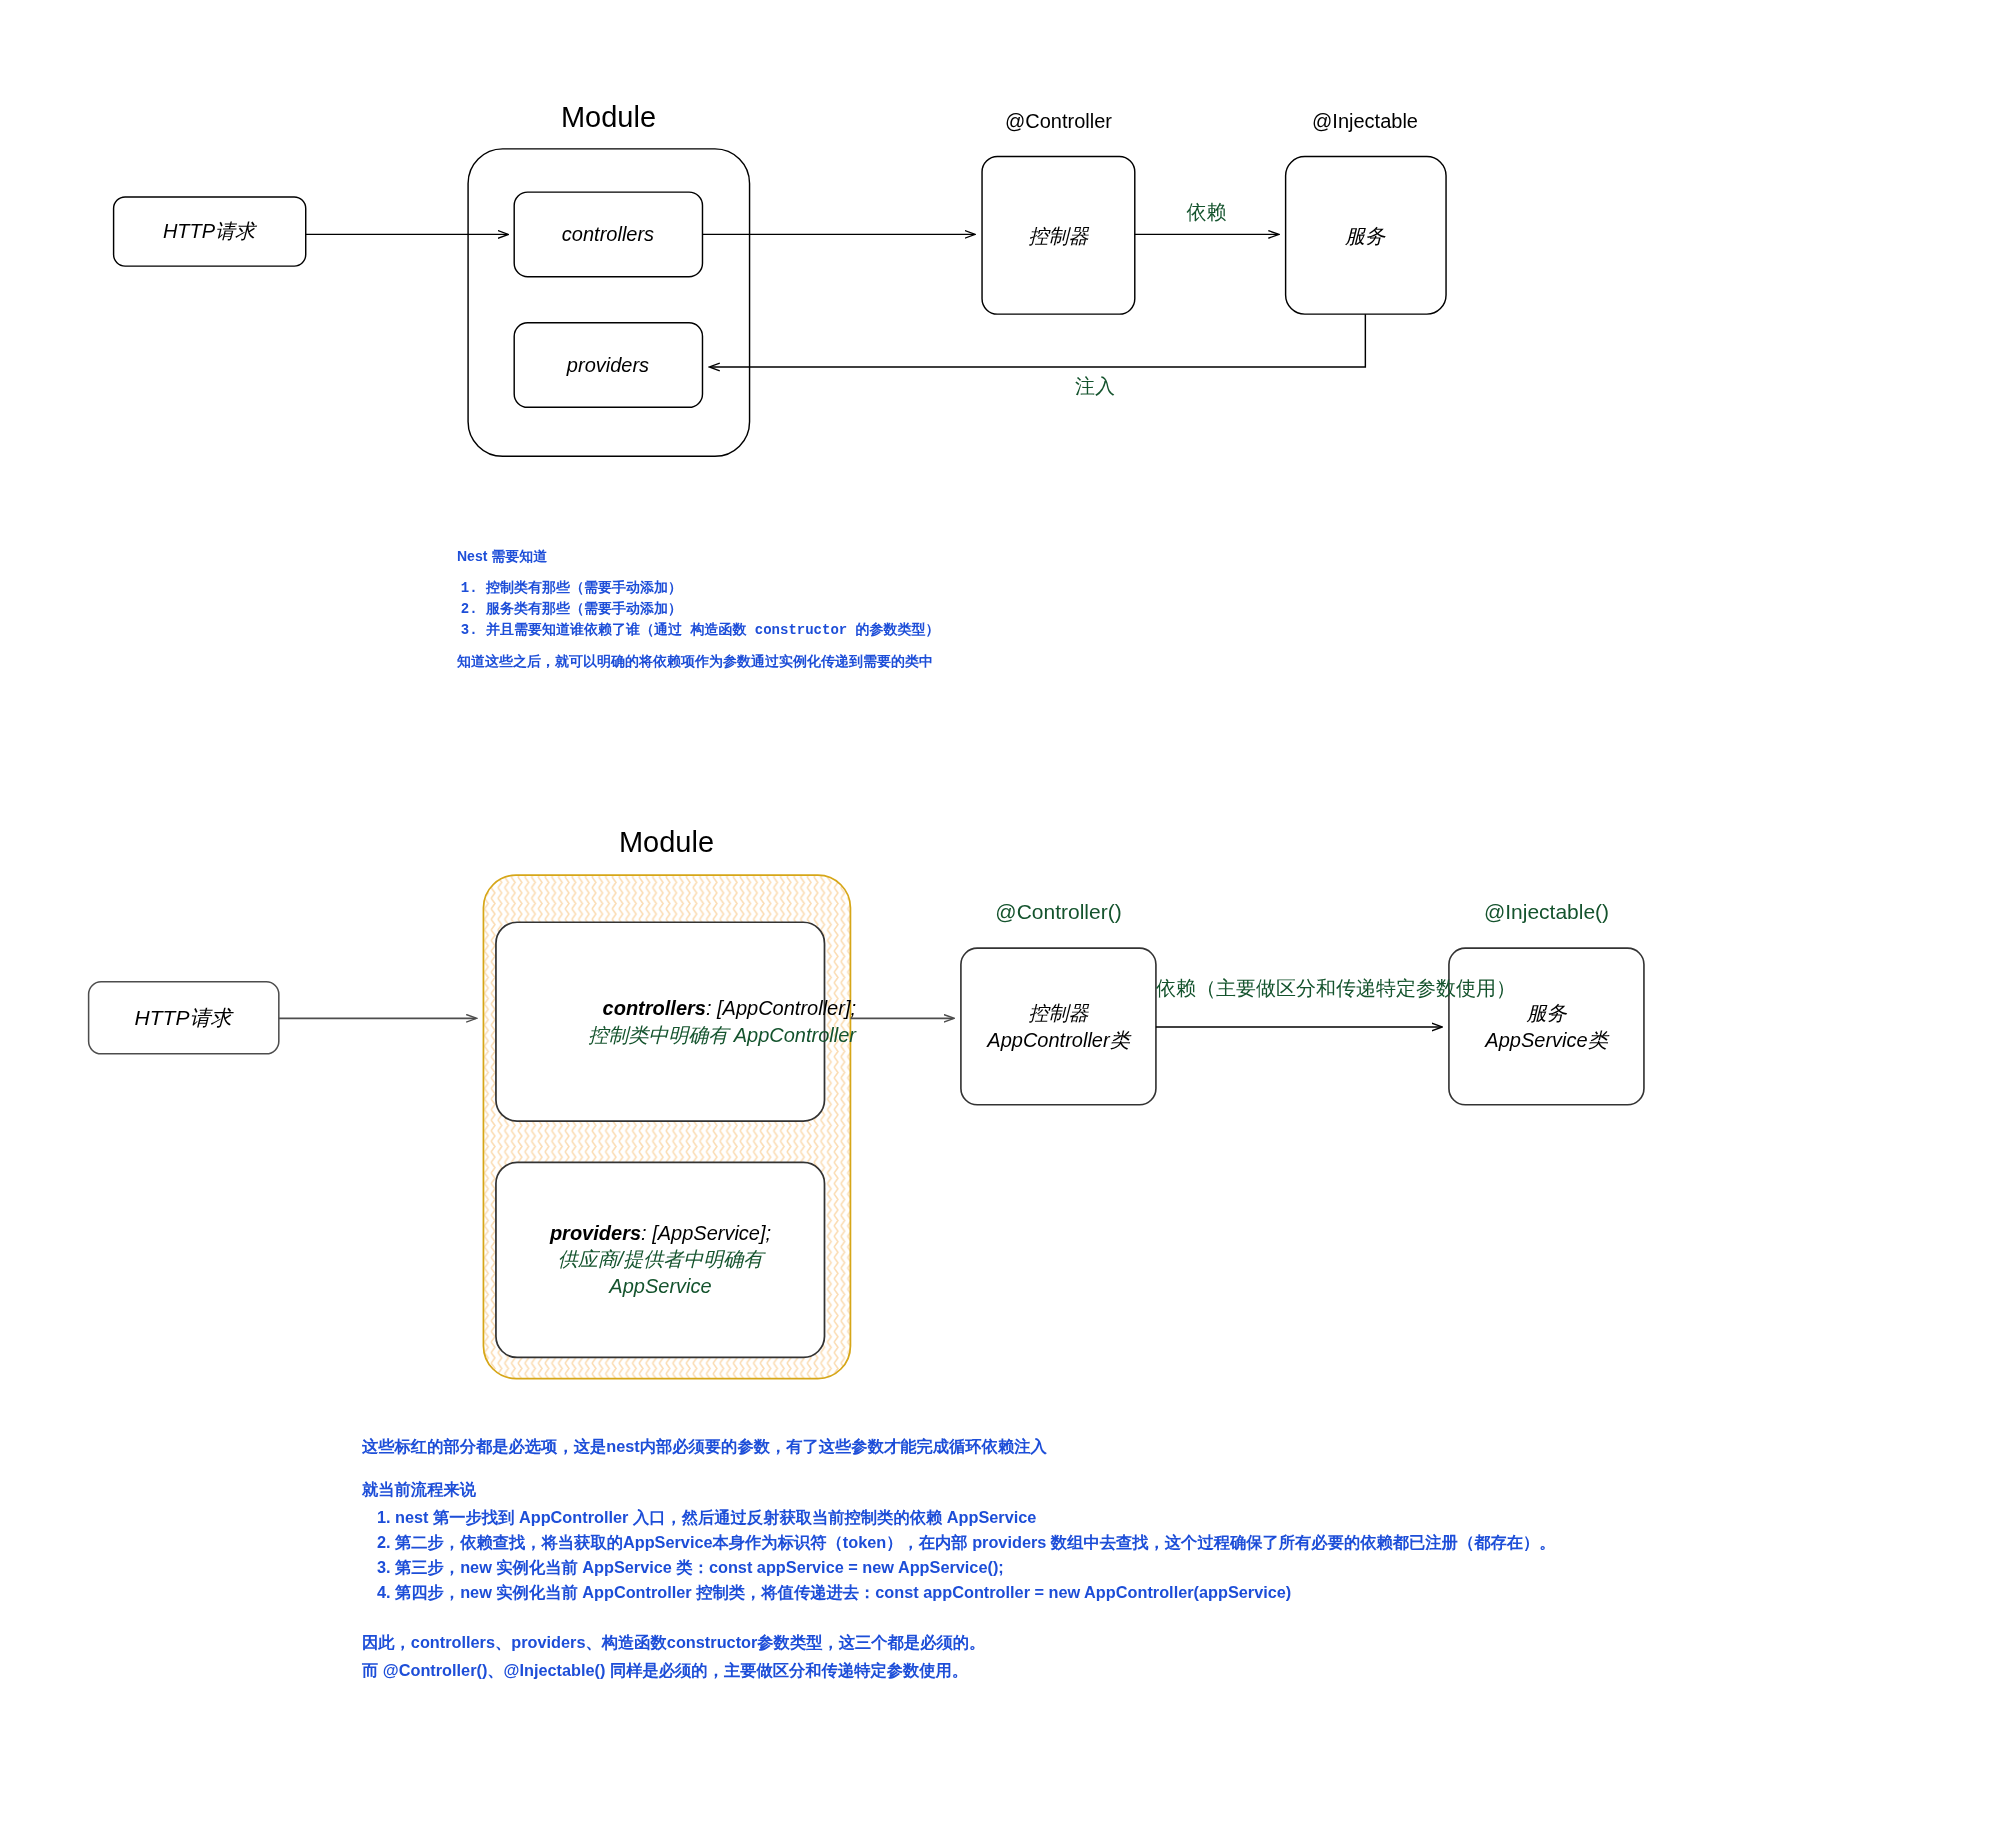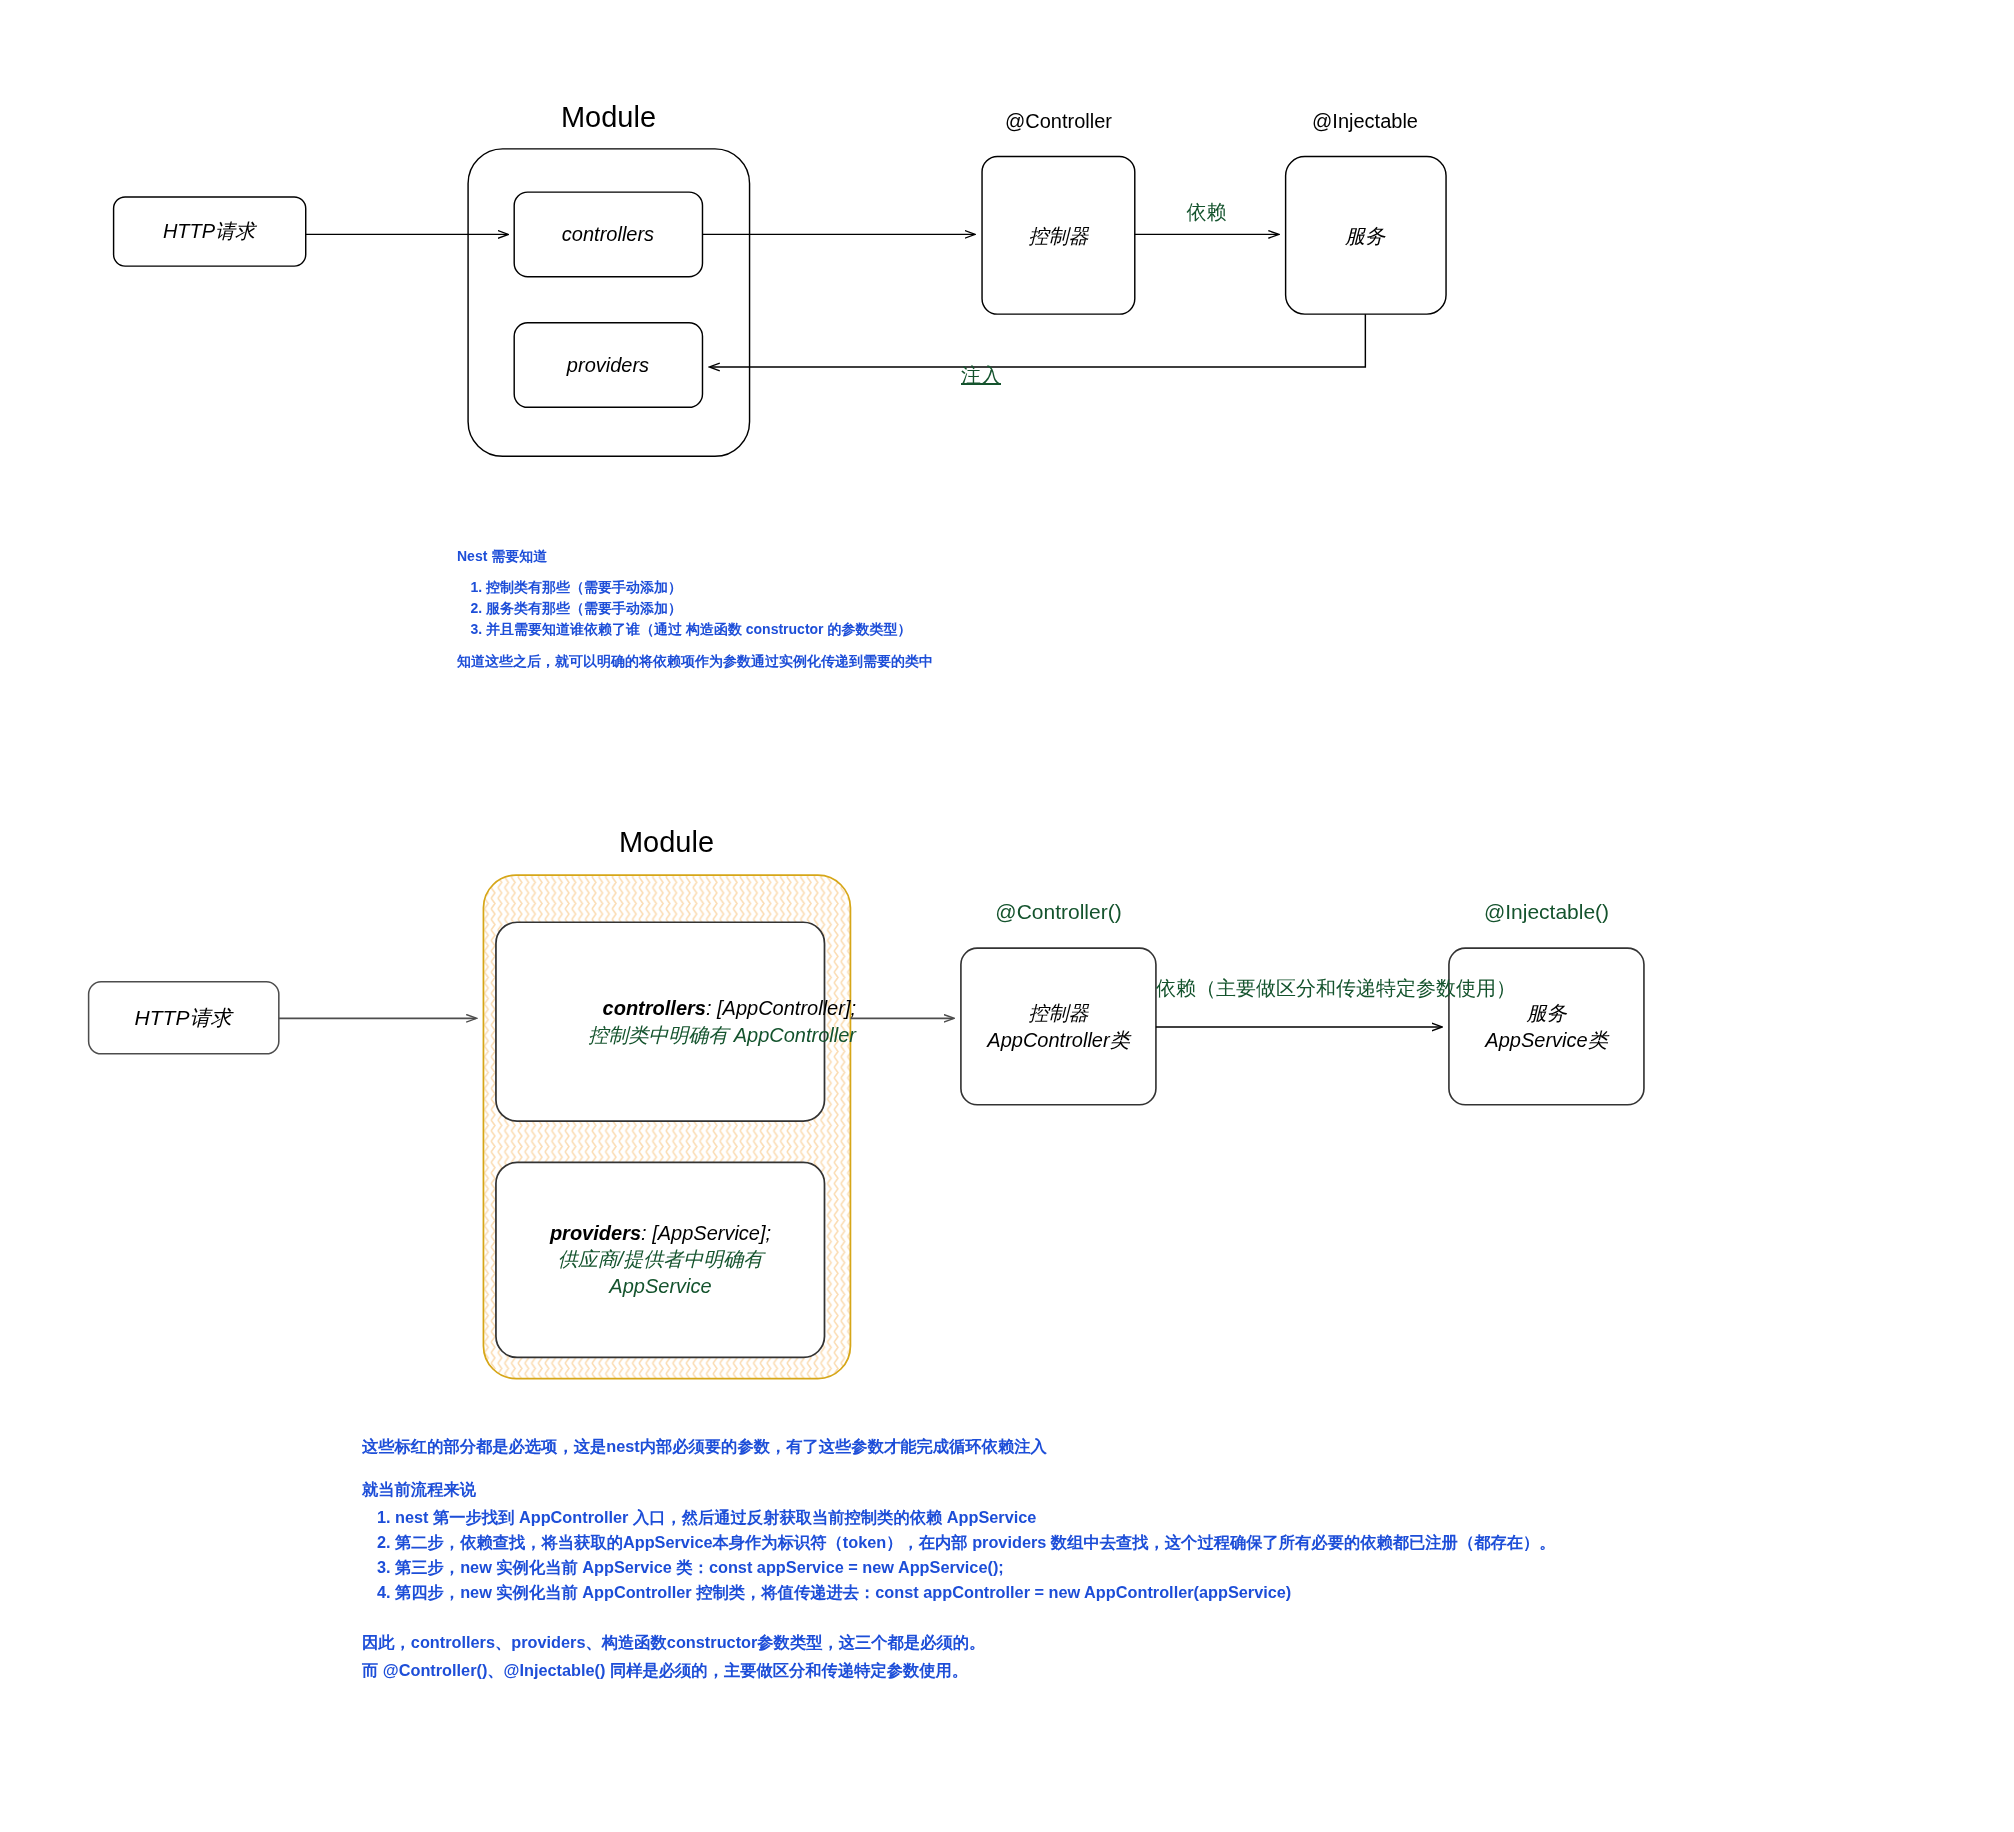--- a/index.html
+++ b/index.html
@@ -70,21 +70,21 @@
     margin: 0 0 5.8px 0;
     font-weight: bold;
     font-size: 16.3px;
     white-space: nowrap;
   }
   .prose-small .h,
   .prose-small ol,
   .prose-small p {
     font-size: 14px;
   }
-  .prose-small ol { padding-left: 29px; }
+  .prose-small ol { padding-left: 29px; font-family: Liberation Mono, monospace; }
   .spacer { height: 15.4px; }
 </style>
 </head>
 <body>
 
 <div class="canvas">
 
   <svg class="diagram" viewBox="0 0 2097 1907" xmlns="http://www.w3.org/2000/svg">
     <defs>
       <marker id="arrowBlack" markerWidth="12" markerHeight="12" refX="10" refY="5" orient="auto" markerUnits="userSpaceOnUse">
@@ -167,21 +167,21 @@
   </div>
 
   <div class="node-text" style="left:1285px; top:157px; width:160px; height:158px; font-size:20px;">
     <span>服务</span>
   </div>
 
   <div class="lbl red" style="left:1135px; top:199px; width:143px; text-align:center; font-size:20px;">
     <span>依赖</span>
   </div>
 
-  <div class="lbl red" style="left:961px; top:362px; width:154px; text-align:left; font-size:20px;text-decoration:underline;">
+  <div class="lbl red" style="left:961px; top:373px; width:154px; text-align:right; font-size:20px;">
     <span>注入</span>
   </div>
 
   <div class="prose prose-small" style="left:457px; top:548px; width:865px;">
     <div class="h">Nest 需要知道</div>
     <ol>
       <li>控制类有那些（需要手动添加）</li>
       <li>服务类有那些（需要手动添加）</li>
       <li>并且需要知道谁依赖了谁（通过 构造函数 constructor 的参数类型）</li>
     </ol>

